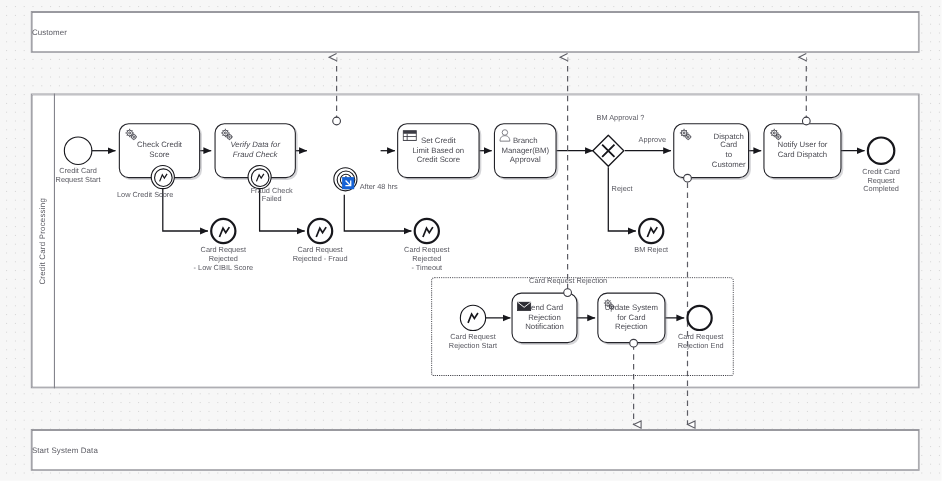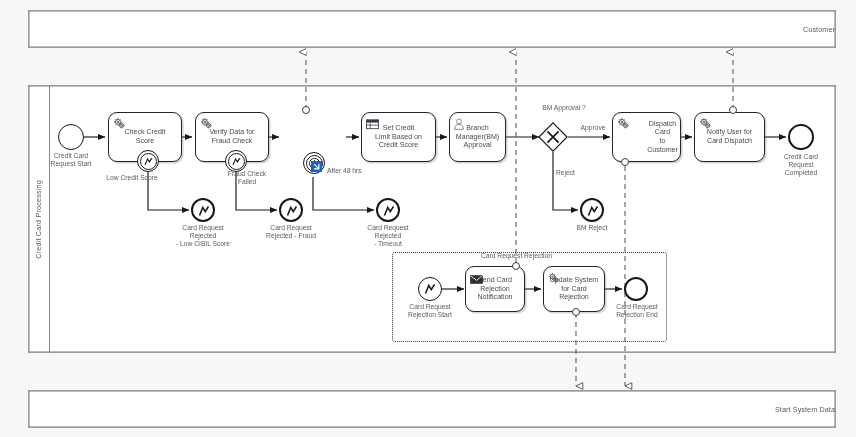--- a/index.html
+++ b/index.html
@@ -17,21 +17,21 @@
   svg.layer{position:absolute;left:0;top:0;width:856px;height:437px;overflow:visible;}
   
   .pool{
     position:absolute;background:#ffffff;
     border:1px solid #9a9aa0;
     box-shadow:0.5px 0.5px 0 #7a7a80 inset, -0.5px -0.5px 0 #7a7a80 inset;
     box-sizing:border-box;
   }
   .pool-title{
     position:absolute;left:0;right:0;top:50%;transform:translateY(-50%);
-    text-align:right;font-size:7.2px;letter-spacing:.1px;color:#5a5a62;
+    text-align:left;font-size:7.2px;letter-spacing:.1px;color:#5a5a62;
   }
   .lane-label{
     position:absolute;box-sizing:border-box;
     border-right:1px solid #84848c;
     display:flex;align-items:center;justify-content:center;
   }
   .lane-label span{
     writing-mode:vertical-rl;transform:rotate(180deg);
     font-size:7.2px;color:#5a5a62;letter-spacing:.2px;white-space:nowrap;
   }
@@ -167,21 +167,21 @@
 
   <div class="node ev ev-bnd" style="left:137px;top:150px;width:22px;height:22px;">
     <div class="ev-bnd-in" style="left:1.6px;top:1.6px;width:15.4px;height:15.4px;">
       <svg width="15" height="15" viewBox="0 0 16 16" style="display:block">
         <path d="M4.4,11.6 L7.0,5.2 L9.0,8.4 L11.6,4.4" fill="none" stroke="#17171c" stroke-width="1.2"></path>
       </svg>
     </div>
   </div>
   <div class="free-label" style="left:86px;top:174px;width:92px;">Low Credit Score</div>
 
-  <div class="node task" style="left:195px;top:112px;width:74px;height:50px;">
+  <div class="node task" style="left:195px;top:112px;width:74px;height:50px;font-style:italic;">
     <div class="icon-slot" style="left:4px;top:3px;">
       <svg width="13" height="13" viewBox="0 0 16 16">
         <g fill="none" stroke="#3c3c44" stroke-width="1">
           <circle cx="6" cy="6" r="3.1"></circle>
             <circle cx="6" cy="6" r="1.1"></circle>
           <path d="M6,1.3 L6,2.6 M6,9.4 L6,10.7 M1.3,6 L2.6,6 M9.4,6 L10.7,6 M2.7,2.7 L3.6,3.6 M8.4,8.4 L9.3,9.3 M9.3,2.7 L8.4,3.6 M3.6,8.4 L2.7,9.3"></path>
           <circle cx="10.6" cy="10.4" r="2.6"></circle>
             <circle cx="10.6" cy="10.4" r="0.9"></circle>
           <path d="M10.6,6.8 L10.6,7.7 M10.6,13.1 L10.6,14 M7,10.4 L7.9,10.4 M13.3,10.4 L14.2,10.4"></path>
         </g>

